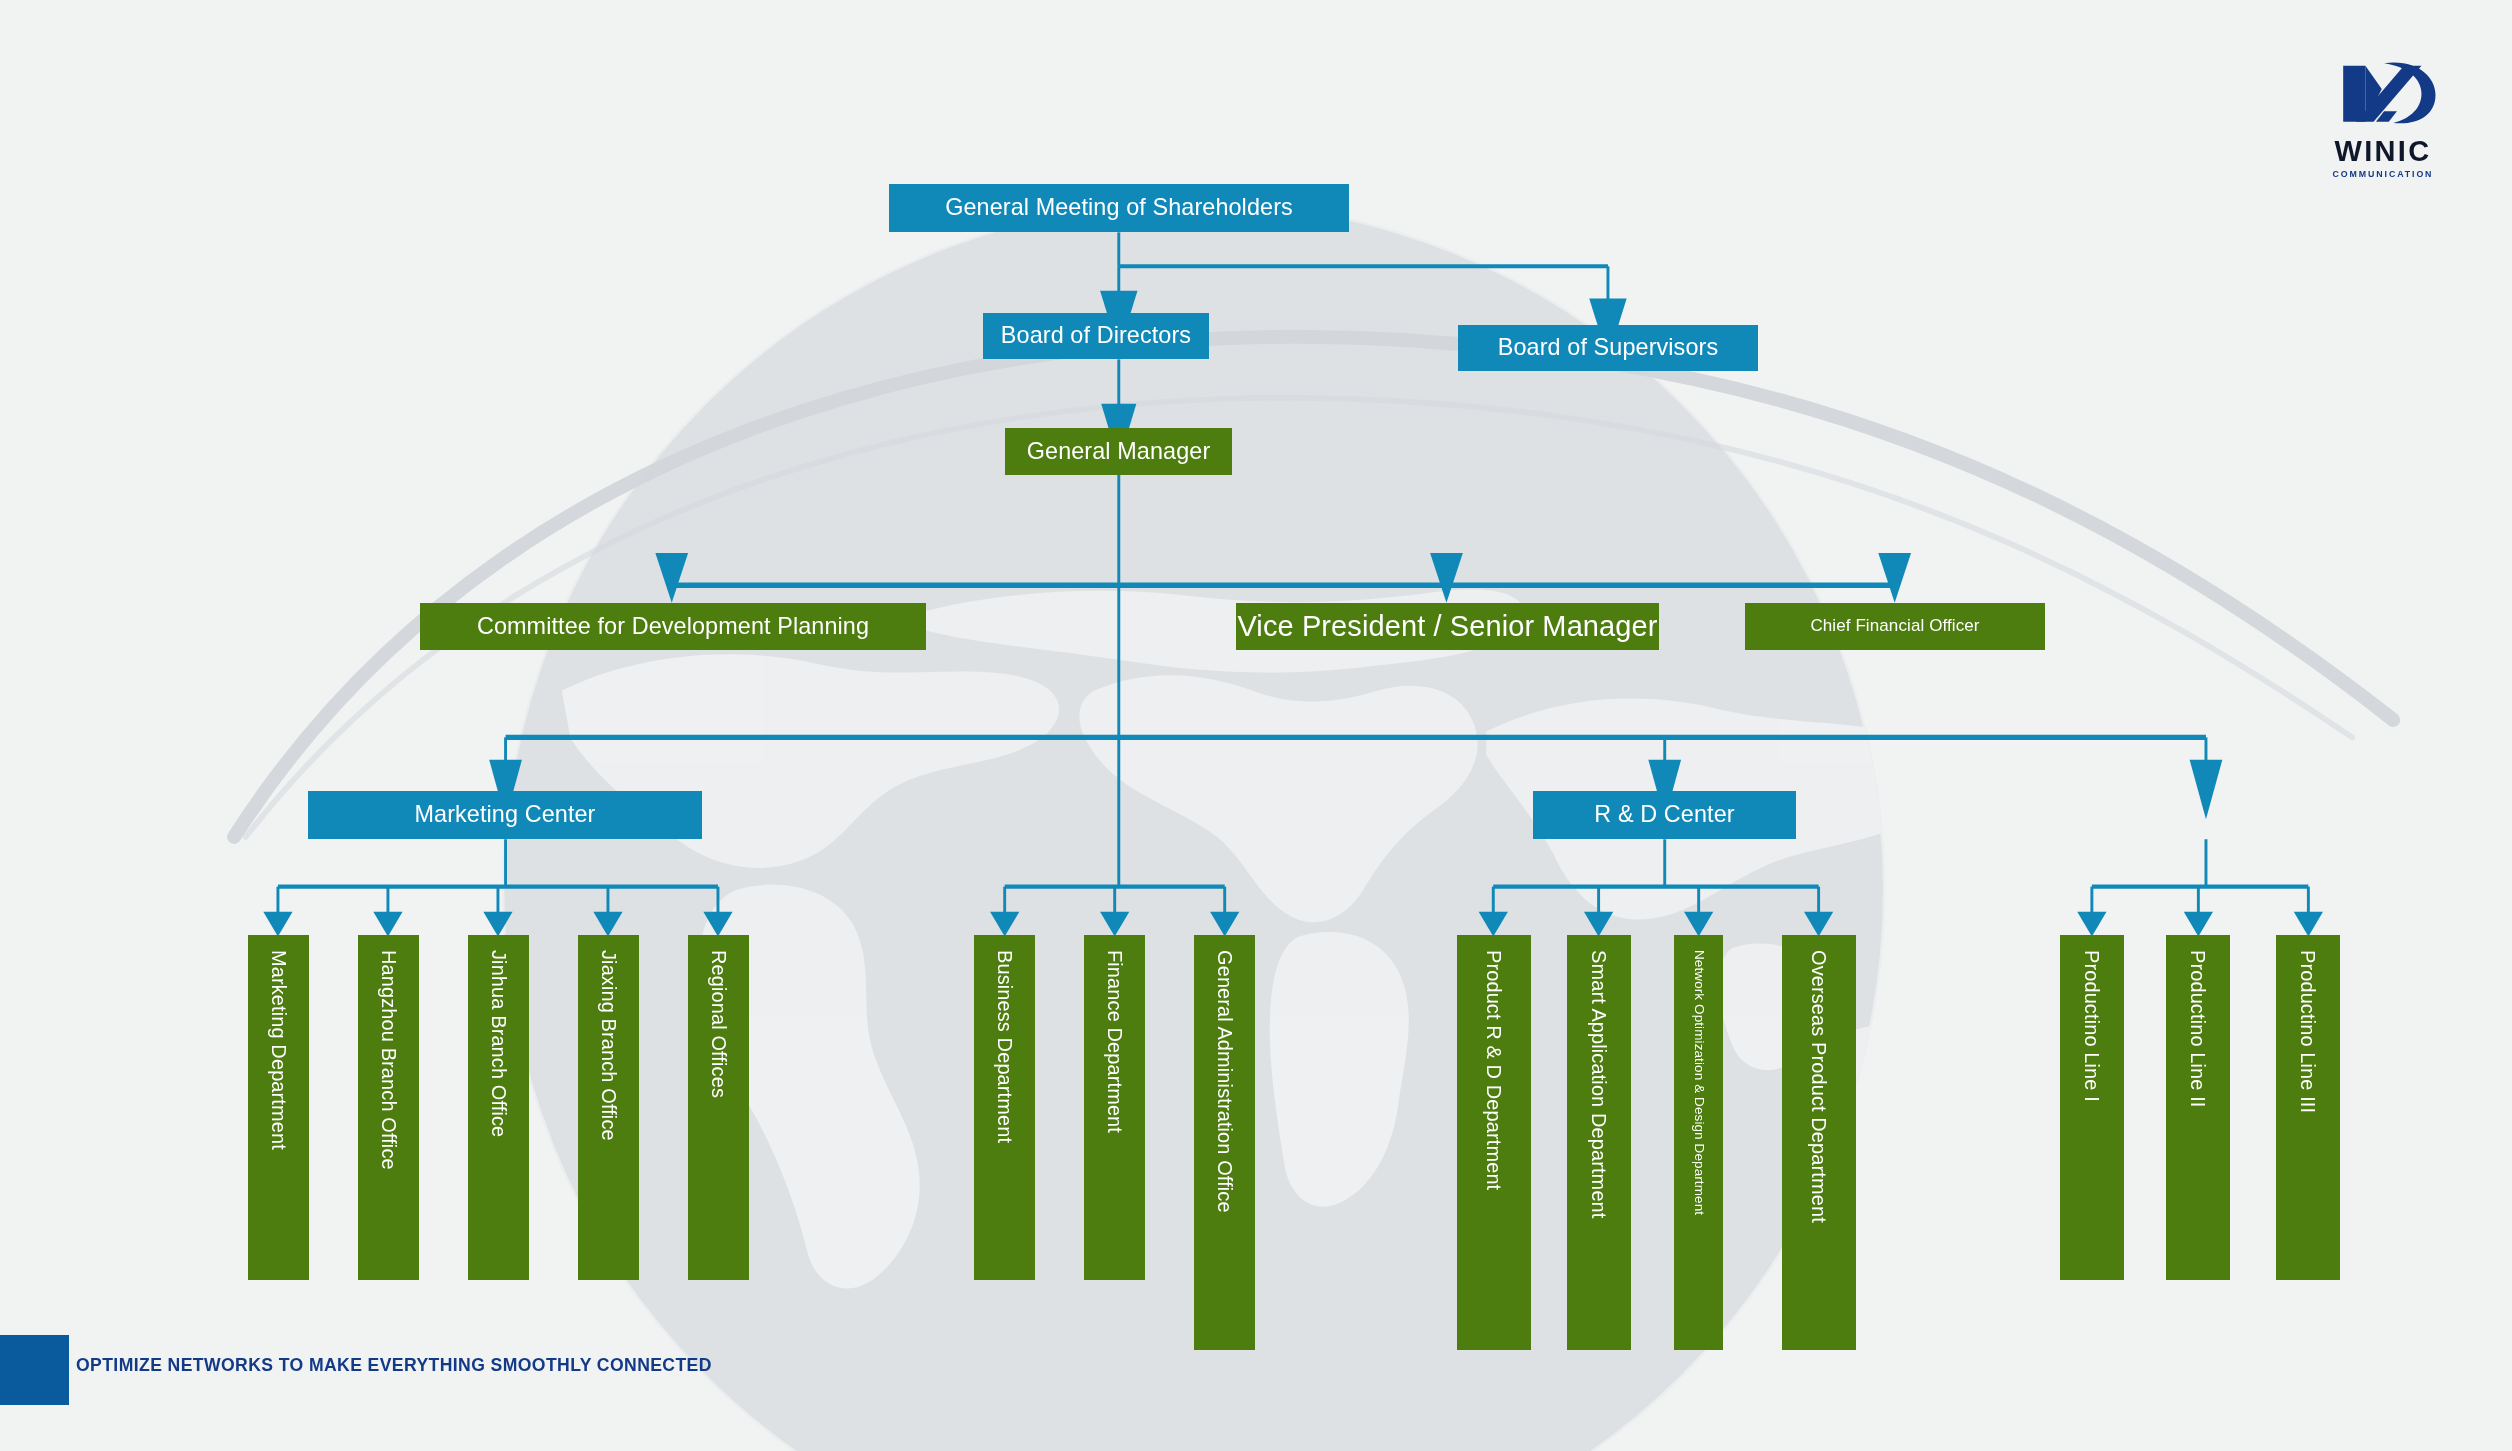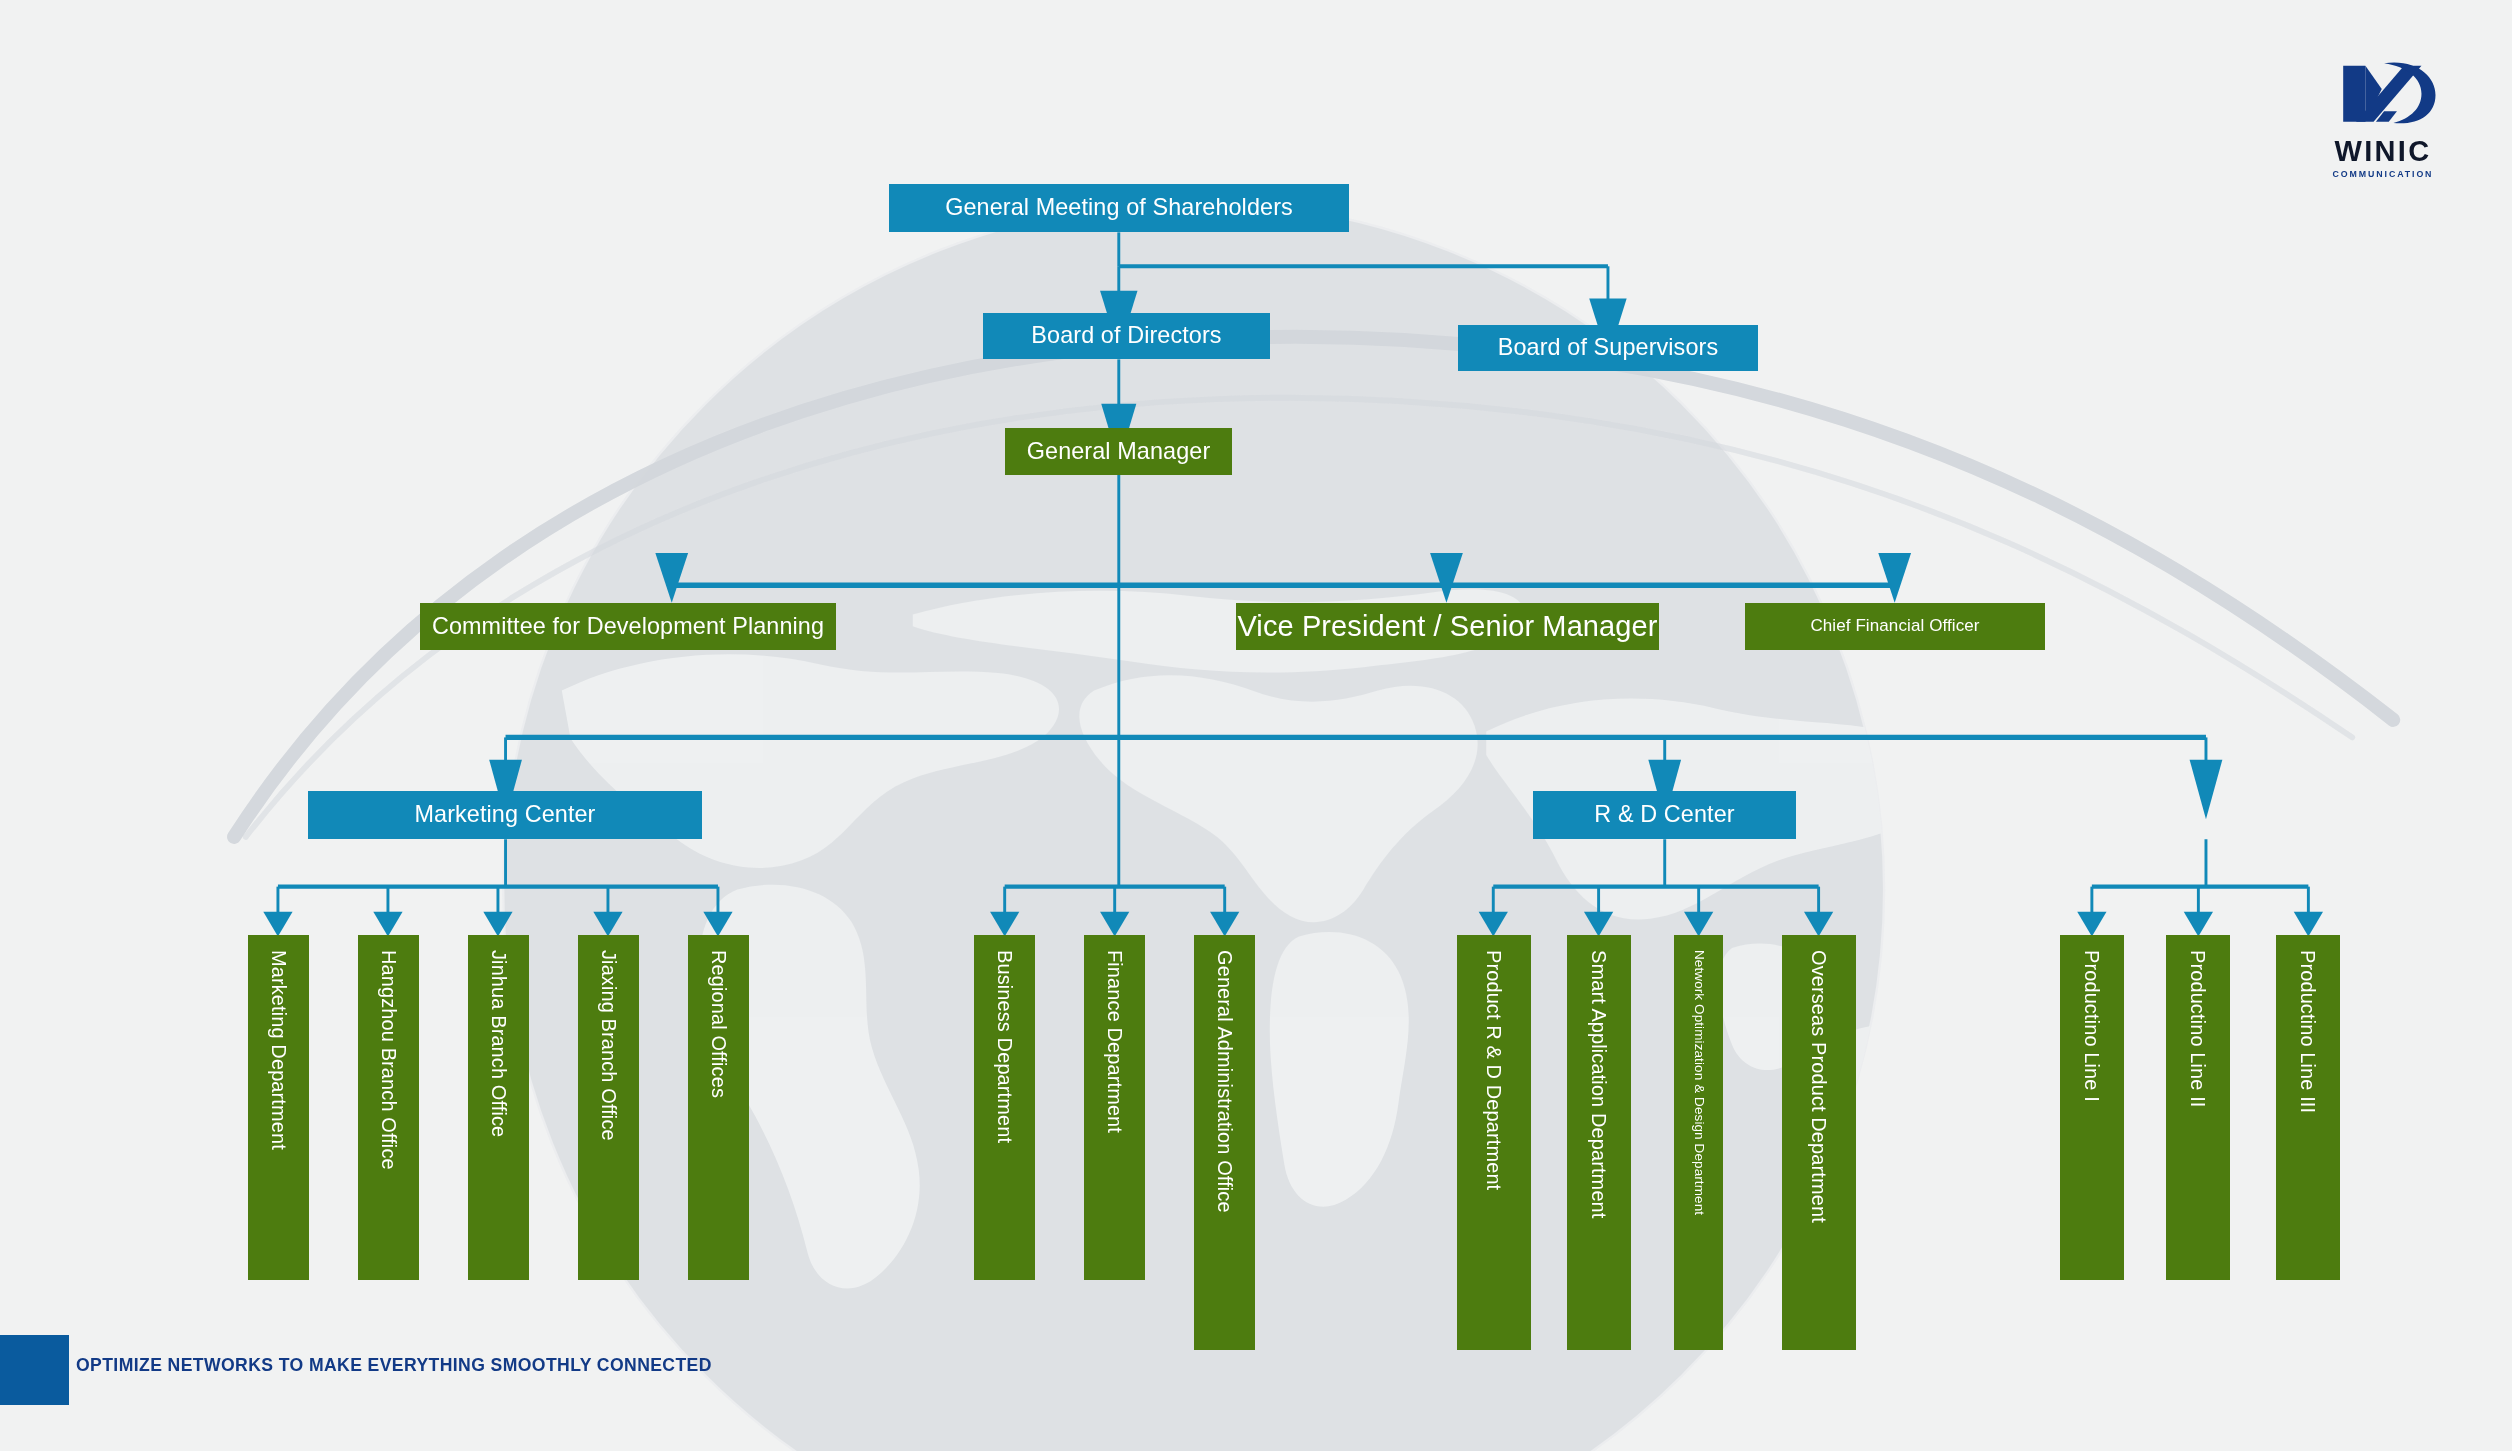--- a/index.html
+++ b/index.html
@@ -241,31 +241,31 @@
       <line x1="3757" y1="1515" x2="3757" y2="1560"></line>
       <polygon points="3732,1558 3782,1558 3757,1600" stroke="none"></polygon>
       <line x1="3945" y1="1515" x2="3945" y2="1560"></line>
       <polygon points="3920,1558 3970,1558 3945,1600" stroke="none"></polygon>
     </g>
   </svg>
 
   <div class="node dark" id="n-gms" style="left: 889px; top: 184px; width: 460px; height: 48px; font-size: 23.4px;">
       <span>General Meeting of Shareholders</span>
     </div>
-  <div class="node dark" id="n-bod" style="left: 983px; top: 313px; width: 287px; height: 46px; font-size: 23.4px;">
+  <div class="node dark" id="n-bod" style="left: 983px; top: 313px; width: 226px; height: 46px; font-size: 23.4px;">
       <span>Board of Directors</span>
     </div>
   <div class="node dark" id="n-bos" style="left: 1458px; top: 325px; width: 300px; height: 46px; font-size: 23.4px;">
       <span>Board of Supervisors</span>
     </div>
   <div class="node light" id="n-gm" style="left: 1005px; top: 428px; width: 227px; height: 47px; font-size: 23.4px;">
       <span>General Manager</span>
     </div>
 
-  <div class="node light" id="n-cdp" style="left: 420px; top: 603px; width: 416px; height: 47px; font-size: 23.4px;">
+  <div class="node light" id="n-cdp" style="left: 420px; top: 603px; width: 506px; height: 47px; font-size: 23.4px;">
       <span>Committee for Development Planning</span>
     </div>
   <div class="node light" id="n-vp" style="left: 1236px; top: 603px; width: 423px; height: 47px; font-size: 29px;">
       <span>Vice President / Senior Manager</span>
     </div>
   <div class="node light" id="n-cfo" style="left: 1745px; top: 603px; width: 300px; height: 47px; font-size: 17px;">
       <span>Chief Financial Officer</span>
     </div>
 
   <div class="node dark" id="n-mc" style="left: 308px; top: 791px; width: 394px; height: 48px; font-size: 23.4px;">

